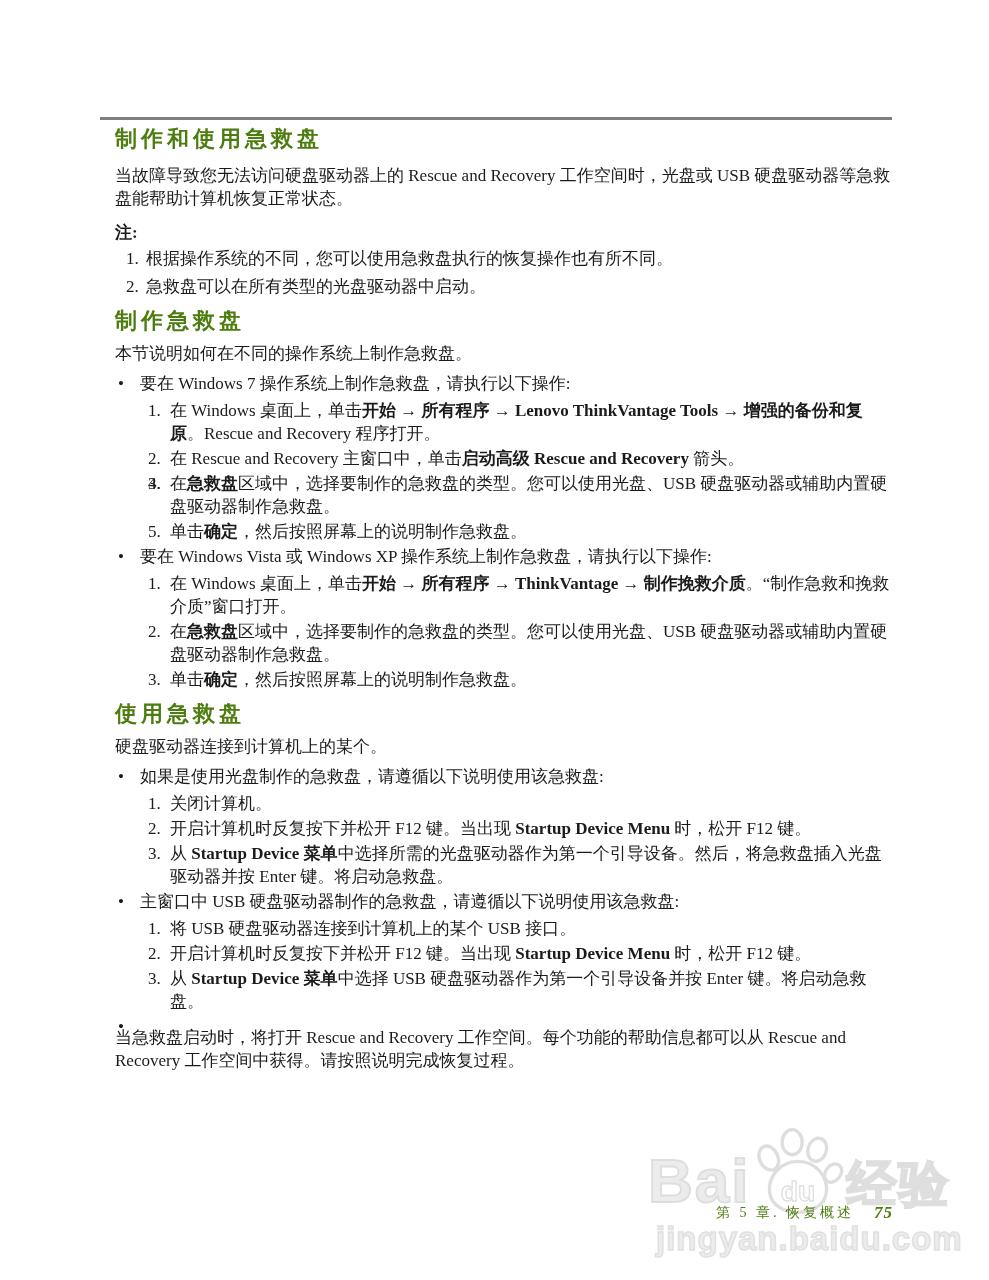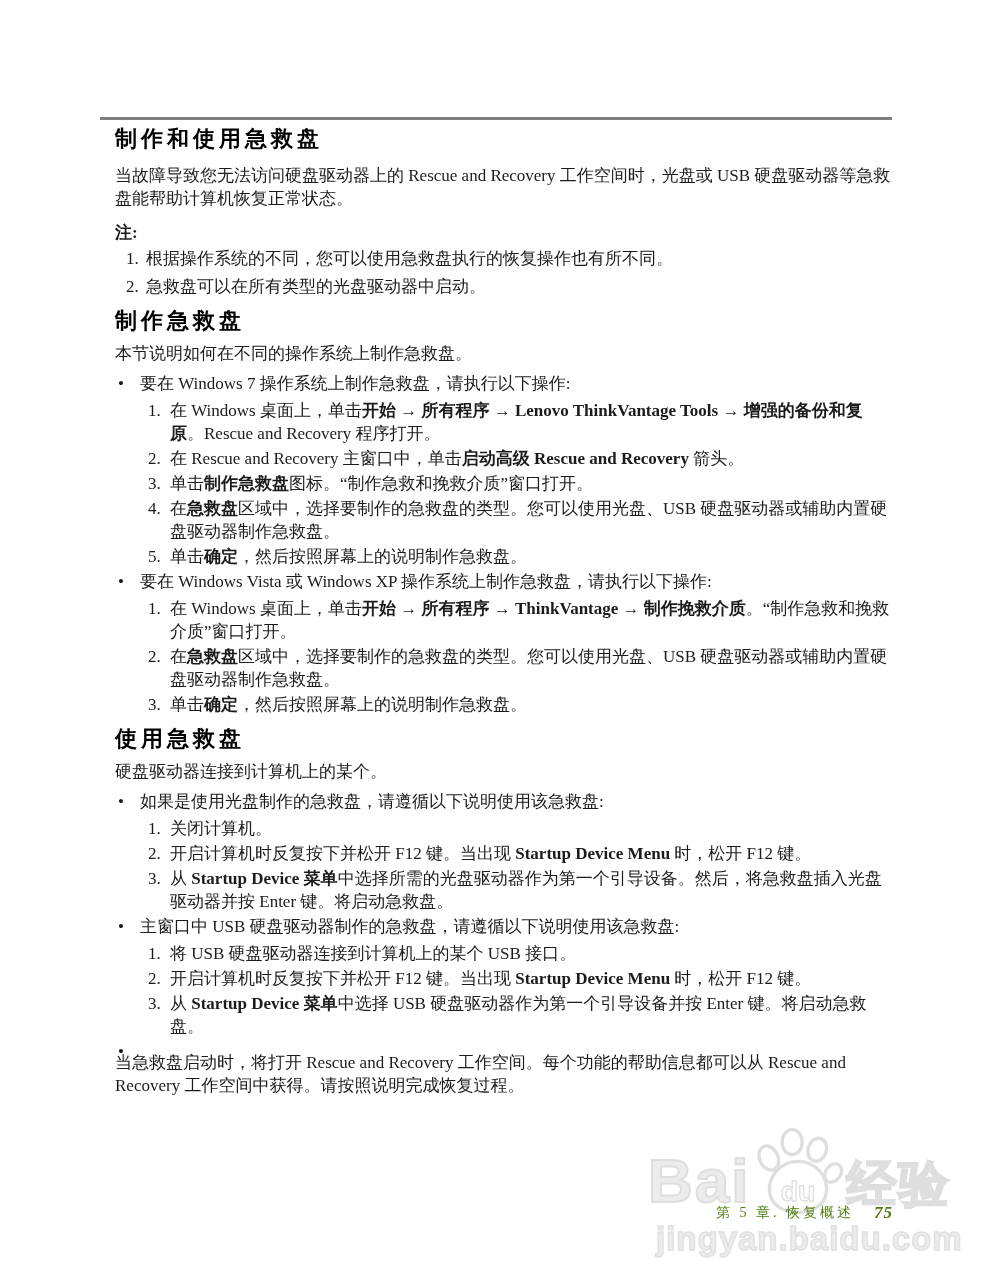--- a/index.html
+++ b/index.html
@@ -14,21 +14,21 @@
   .rule{
     position:absolute;left:100px;top:117px;
     width:792px;height:3px;background:#7e7e7e;
   }
   .content{
     position:absolute;left:115px;top:124px;width:781px;
     font-size:17px;line-height:23px;
   }
   h1,h2{
     font-family:"Liberation Sans","DejaVu Sans",sans-serif;
-    font-weight:bold;color:#000000;
+    font-weight:bold;color:#4d7c0f;
     font-size:22px;line-height:26px;letter-spacing:4px;
     margin:0;
   }
   h1{margin:2px 0 12px 0;}
   h2{margin:10px 0 8px 0;}
   .para{margin:0;}
   .para.intro{margin:0 0 11px 0;}
   .para.lead{margin:0 0 7px 0;}
   .para.closing{margin:13px 0 0 0;}
   .note-label{font-weight:bold;margin:0 0 3px 0;}
@@ -104,21 +104,21 @@
 
       <div class="num-item">
         <span class="num">1.</span><span class="txt"><span>在 Windows 桌面上，单击</span><b>开始 → 所有程序 → Lenovo ThinkVantage Tools → 增强的备份和复原</b><span>。Rescue and Recovery 程序打开。</span></span>
       </div>
 
       <div class="num-item">
         <span class="num">2.</span><span class="txt"><span>在 Rescue and Recovery 主窗口中，单击</span><b>启动高级 Rescue and Recovery</b><span> 箭头。</span></span>
       </div>
 
       <div class="num-item">
-        <span class="num">3.</span><span class="txt"><span>单击</span><b>制作急救盘</b><span>图标。“制作急救和挽救介质”窗口打开。</span></span>
+        <span class="num">3.</span>
       </div>
 
       <div class="num-item">
         <span class="num">4.</span><span class="txt"><span>在</span><b>急救盘</b><span>区域中，选择要制作的急救盘的类型。您可以使用光盘、USB 硬盘驱动器或辅助内置硬盘驱动器制作急救盘。</span></span>
       </div>
 
       <div class="num-item">
         <span class="num">5.</span><span class="txt"><span>单击</span><b>确定</b><span>，然后按照屏幕上的说明制作急救盘。</span></span>
       </div>
     </div>

